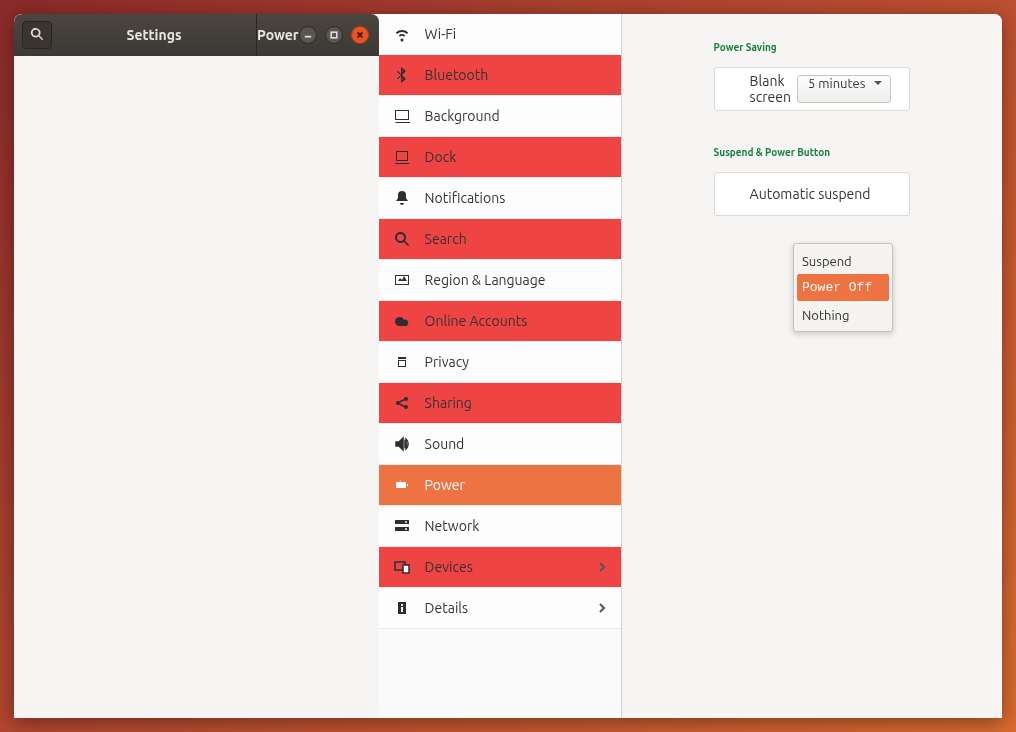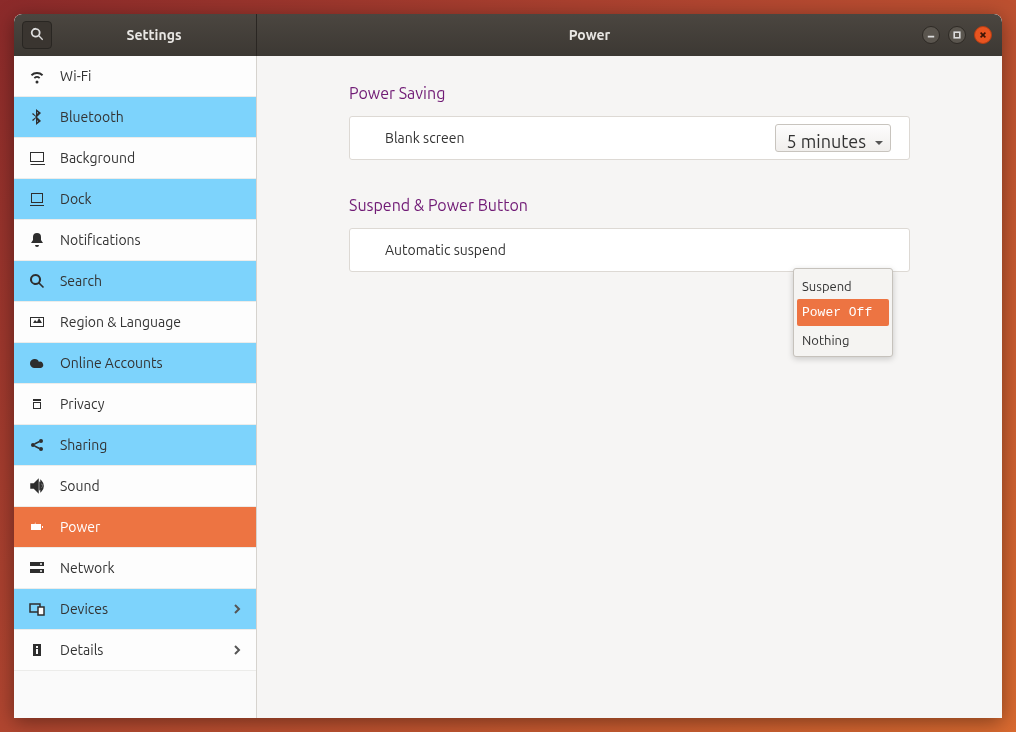--- a/index.html
+++ b/index.html
@@ -15,21 +15,21 @@
     position: absolute;
     top: 14px;
     left: 14px;
     width: 988px;
     height: 704px;
     background: #f6f5f4;
     border-radius: 8px 8px 0 0;
     box-shadow: 0 4px 20px rgba(0,0,0,0.4);
     overflow: hidden;
     display: flex;
-    flex-direction: column;
+    flex-direction: row;
   }
   .titlebar {
     height: 42px;
     background: linear-gradient(#4b4640, #3c3833);
     display: flex;
     align-items: center;
     color: #ddd;
     position: relative;
     border-radius: 8px 8px 0 0;
   }
@@ -106,21 +106,21 @@
     overflow-y: auto;
   }
   .sidebar-item {
     height: 41px;
     display: flex;
     align-items: center;
     padding: 0 14px;
     font-size: 14px;
     color: #333;
     border-bottom: 1px solid #ececea;
-    background: #7dd3fc;
+    background: #ef4444;
     cursor: pointer;
     position: relative;
   }
   .sidebar-item:nth-child(odd) { background: #fdfdfd; }
   .sidebar-item.selected {
     background: #ed7442;
     color: #fff;
   }
   .sidebar-item .icon {
     width: 18px;
@@ -137,23 +137,23 @@
   }
   .sidebar-item .chevron svg { width: 10px; height: 10px; fill: none; stroke: #555; stroke-width: 2; }
 
   .content {
     flex: 1;
     background: #f6f5f4;
     padding: 28px 92px;
     position: relative;
   }
   .section-title {
-    font-size: 16px;
-    font-weight: 400;
-    color: #701a75;
+    font-size: 10px;
+    font-weight: 700;
+    color: #15803d;
     margin-bottom: 14px;
   }
   .panel {
     background: #fff;
     border: 1px solid #ddd9d4;
     border-radius: 3px;
     margin-bottom: 36px;
     padding-left: 17px;
   }
   .row {
@@ -167,31 +167,31 @@
   }
   .row:last-child { border-bottom: none; }
   .row-label { flex: 1; }
   .dropdown {
     height: 28px;
     min-width: 94px;
     background: linear-gradient(#fdfdfd, #f0eeec);
     border: 1px solid #c8c4be;
     border-radius: 3px;
     display: flex;
-    align-items: flex-end;
+    align-items: flex-start;
     padding: 0 6px 0 10px;
-    font-size: 18px;
+    font-size: 13px;
     color: #333;
     gap: 8px;
   }
   .dropdown svg { width: 10px; height: 10px; fill: #555; margin-left: auto;}
 
   .popup-menu {
     position: absolute;
-    top: 212px;
+    top: 229px;
     right: 109px;
     width: 100px;
     background: #f5f4f2;
     border: 1px solid #c6c2bc;
     border-radius: 3px;
     box-shadow: 0 2px 6px rgba(0,0,0,0.18);
     padding: 3px 0;
   }
   .popup-item {
     height: 27px;

